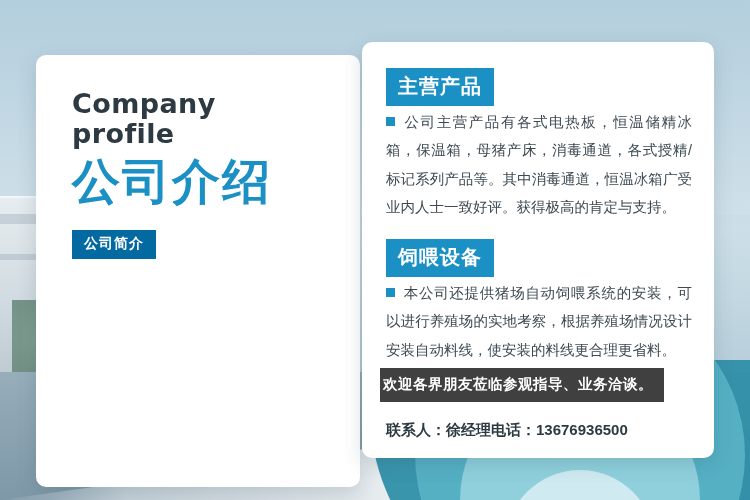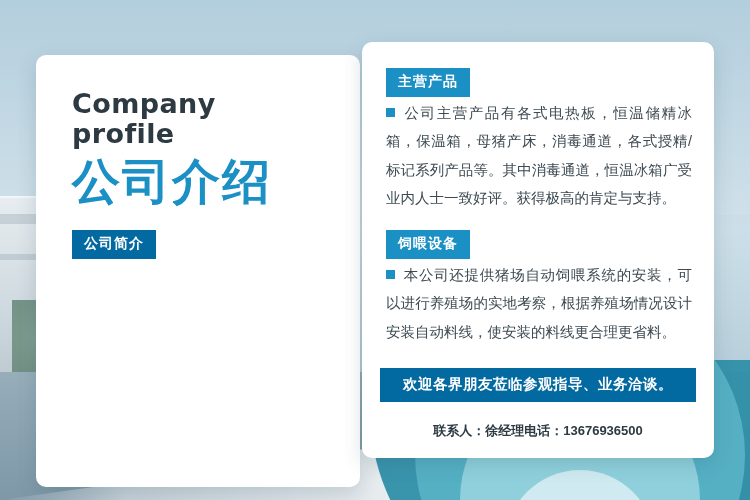--- a/index.html
+++ b/index.html
@@ -155,54 +155,54 @@
     position: relative;
     top: -1px;
   }
 
   
   .rc-inner { padding: 26px 22px 0 24px; }
   .tag-dark {
     display: inline-block;
     background: #1b90c4;
     color: #ffffff;
-    font-size: 14px;
+    font-size: 20px;
     font-weight: bold;
     padding: 5px 12px 6px 12px;
     letter-spacing: 1px;
   }
   .r-para {
     margin-top: 2px;
     font-size: 14.5px;
     line-height: 1.95;
     color: #3d4a52;
     text-align: justify;
   }
   .sep { height: 18px; }
 
   .footer-bar {
     position: absolute;
     left: 18px; bottom: 56px;
-    width: 316px;
-    background: #0369a1;
+    width: 276px;
+    background: #404040;
     color: #fff;
     font-size: 14.5px;
     font-weight: bold;
     text-align: center;
-    padding: 7px 0 8px 0;
+    padding: 7px 8px 8px 0;
     letter-spacing: .5px;
   }
   .contact-row {
     position: absolute;
     left: 18px; bottom: 18px;
     width: 316px;
     display: flex;
-    justify-content: center;
+    justify-content: flex-start;
     align-items: center;
-    font-size: 13px;
+    font-size: 15px;
     font-weight: bold;
     color: #2d3a42;
     padding: 0 6px;
     box-sizing: border-box;
   }
   .contact-row .val { color: #2d3a42; }
   .contact-left, .contact-right { white-space: nowrap; }
 </style>
 </head>
 <body>

